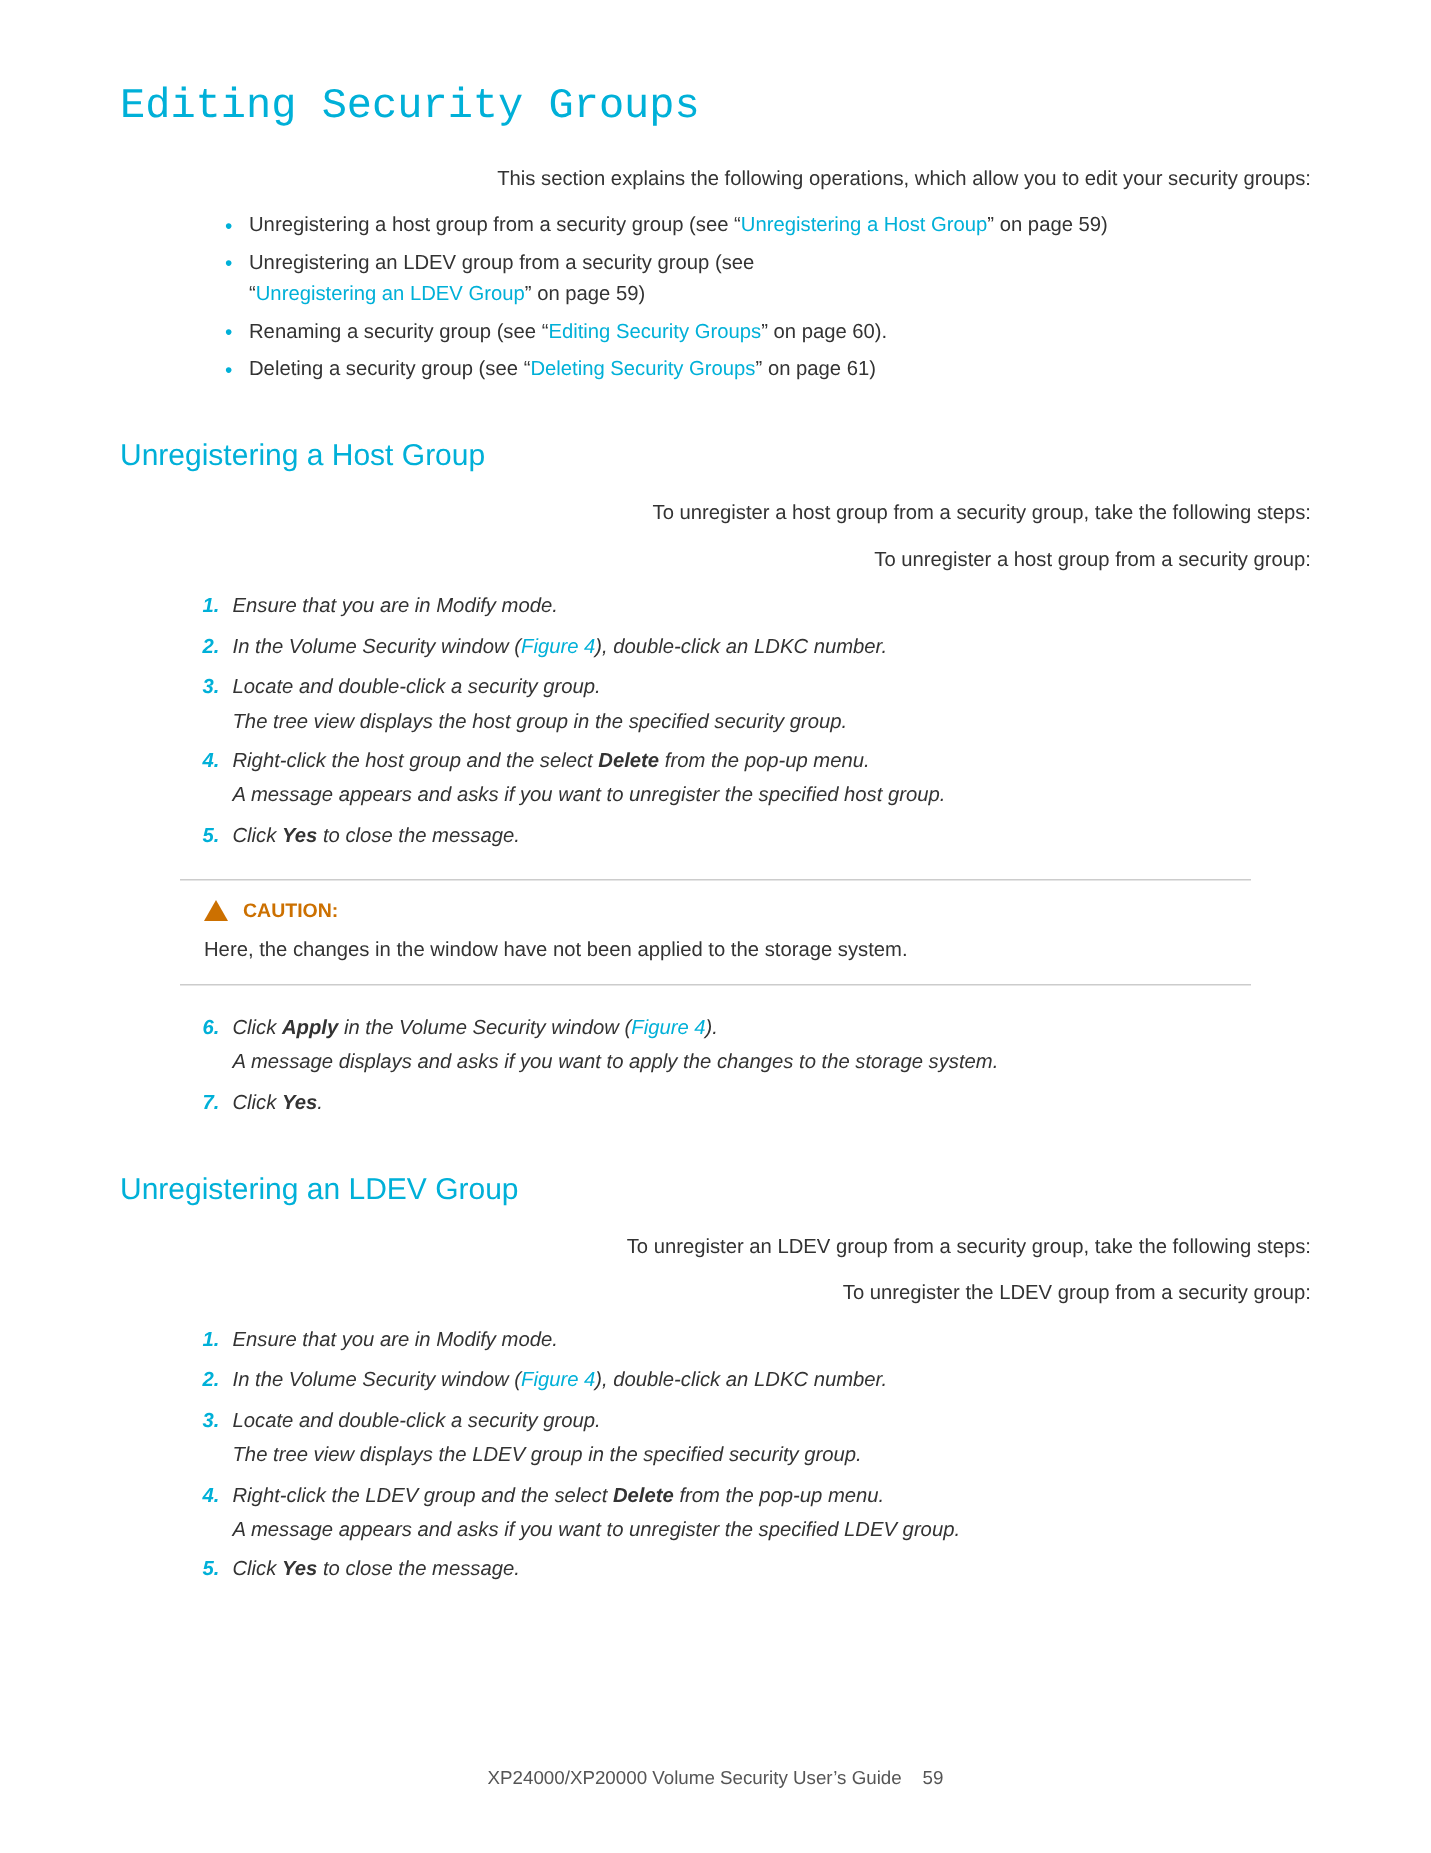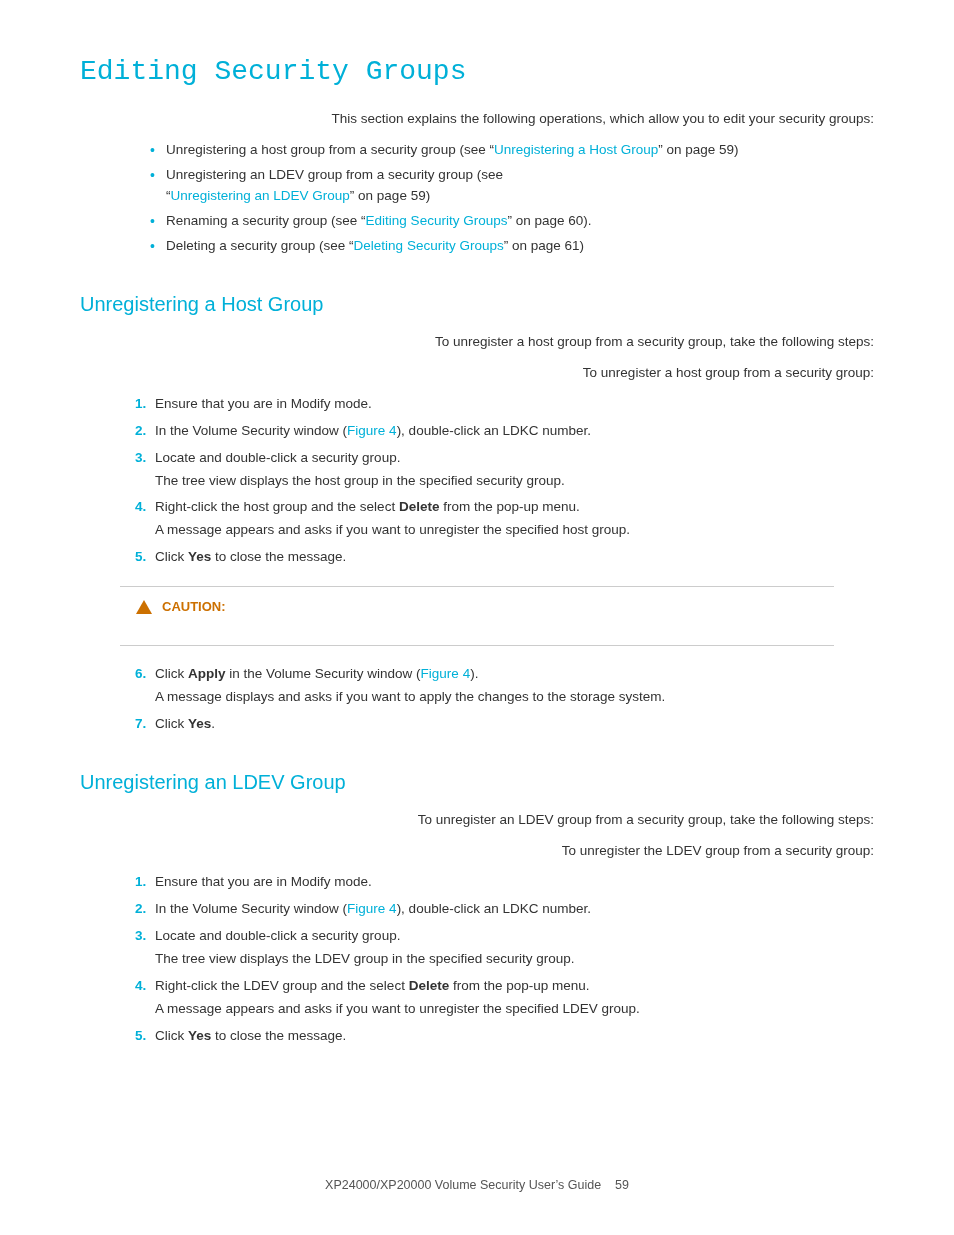--- a/index.html
+++ b/index.html
@@ -64,20 +64,21 @@
       margin-bottom: 10px;
       list-style: none;
       counter-reset: steps-counter;
     }
     ol.steps li {
       counter-increment: steps-counter;
       position: relative;
       padding-left: 20px;
       margin-bottom: 6px;
       line-height: 1.55;
+      font-style: italic;
     }
     ol.steps li::before {
       content: counter(steps-counter) ".";
       position: absolute;
       left: 0;
       color: #00b0d8;
       font-weight: bold;
       font-size: 13.5px;
     }
     ol.steps li .sub-text {
@@ -92,21 +93,21 @@
       margin: 18px 40px 18px 40px;
       padding: 10px 16px 12px 16px;
     }
     .caution-header {
       display: flex;
       align-items: center;
       gap: 6px;
       color: #cc7000;
       font-weight: bold;
       font-size: 13px;
-      margin-bottom: 16px;
+      margin-bottom: 6px;
     }
     .caution-triangle {
       width: 0;
       height: 0;
       border-left: 8px solid transparent;
       border-right: 8px solid transparent;
       border-bottom: 14px solid #cc7000;
       display: inline-block;
       margin-right: 4px;
     }
@@ -173,20 +174,21 @@
   <li>
     Click <strong>Yes</strong> to close the message.
   </li>
 </ol>
 
 <div class="caution-box">
   <div class="caution-header">
     <span class="caution-triangle"></span>
     <span>CAUTION:</span>
   </div>
+  <span class="caution-text">Here, the changes in the window have not been applied to the storage system.</span>
 </div>
 
 <ol class="steps" style="counter-reset: steps-counter 5;">
   <li>
     Click <strong>Apply</strong> in the Volume Security window (<a class="doc-link">Figure 4</a>).
     <span class="sub-text">A message displays and asks if you want to apply the changes to the storage system.</span>
   </li>
   <li>
     Click <strong>Yes</strong>.
   </li>

